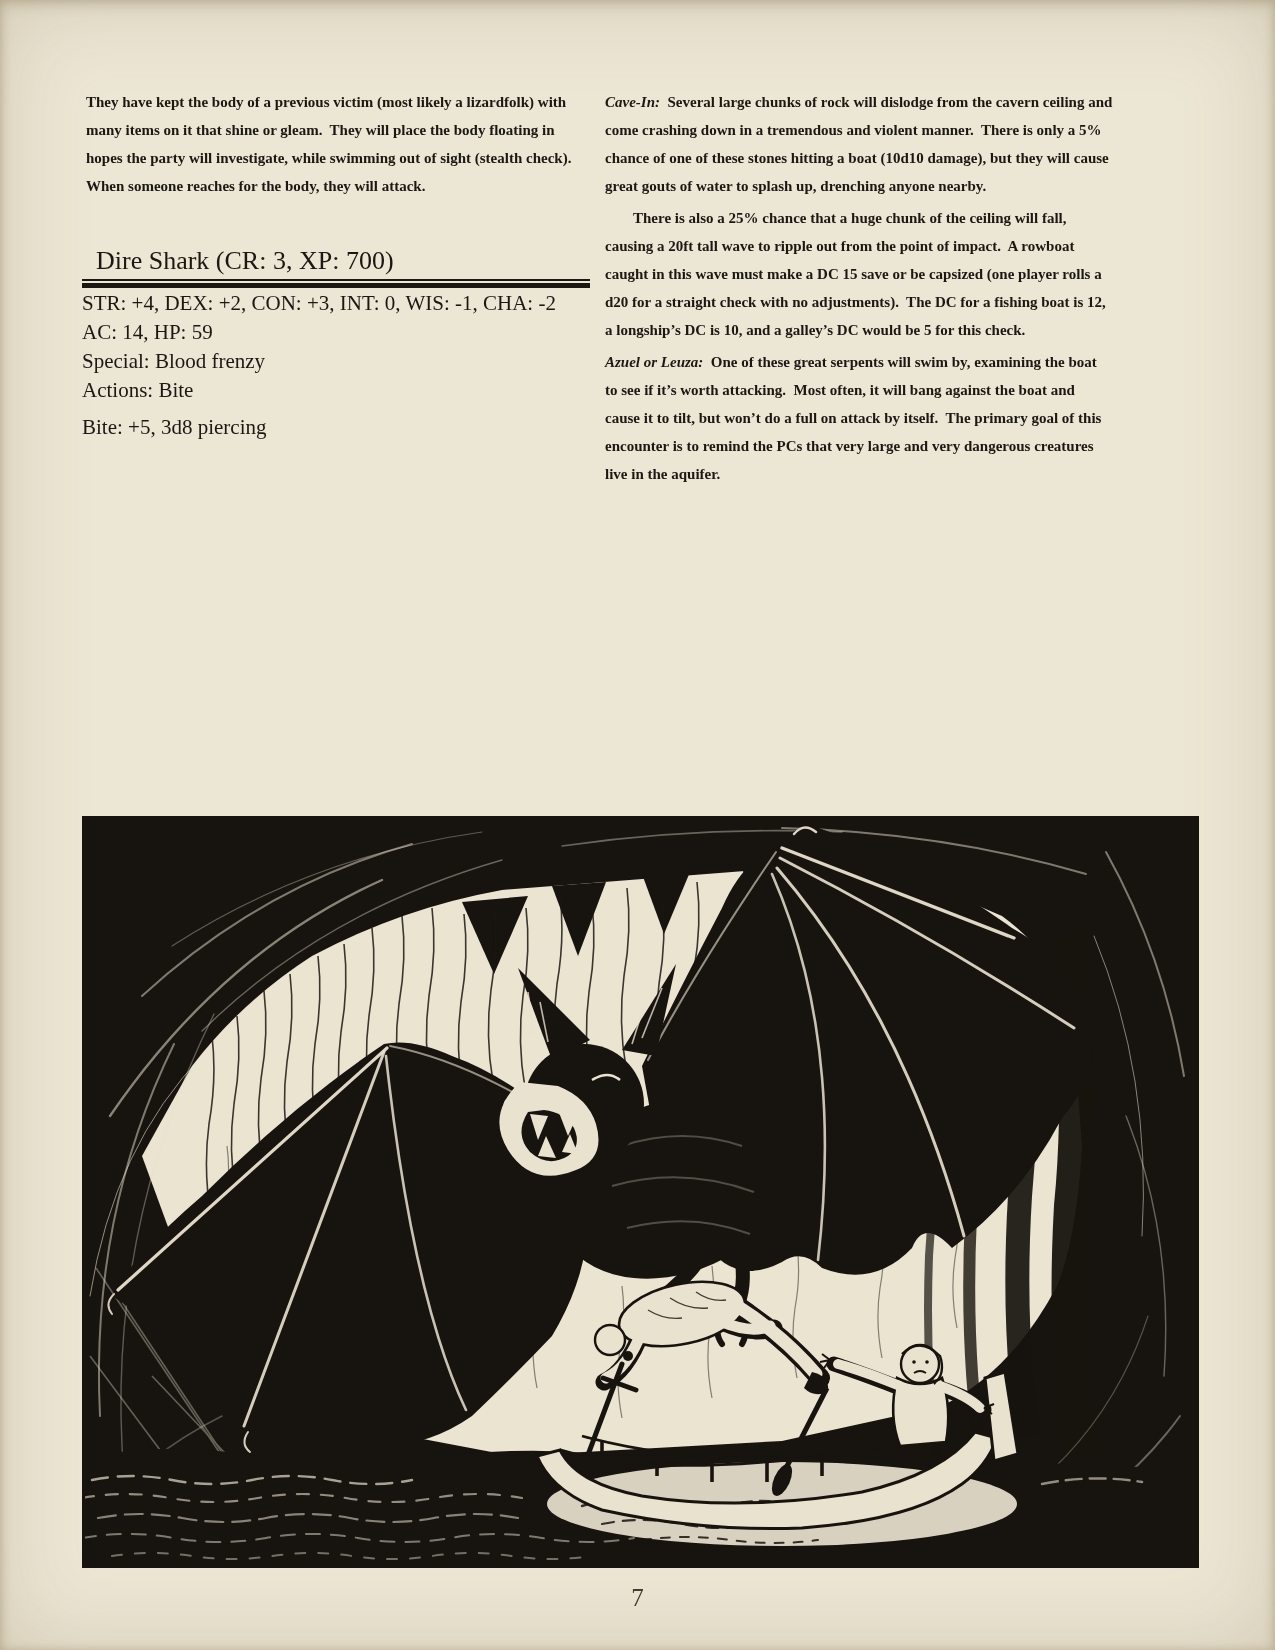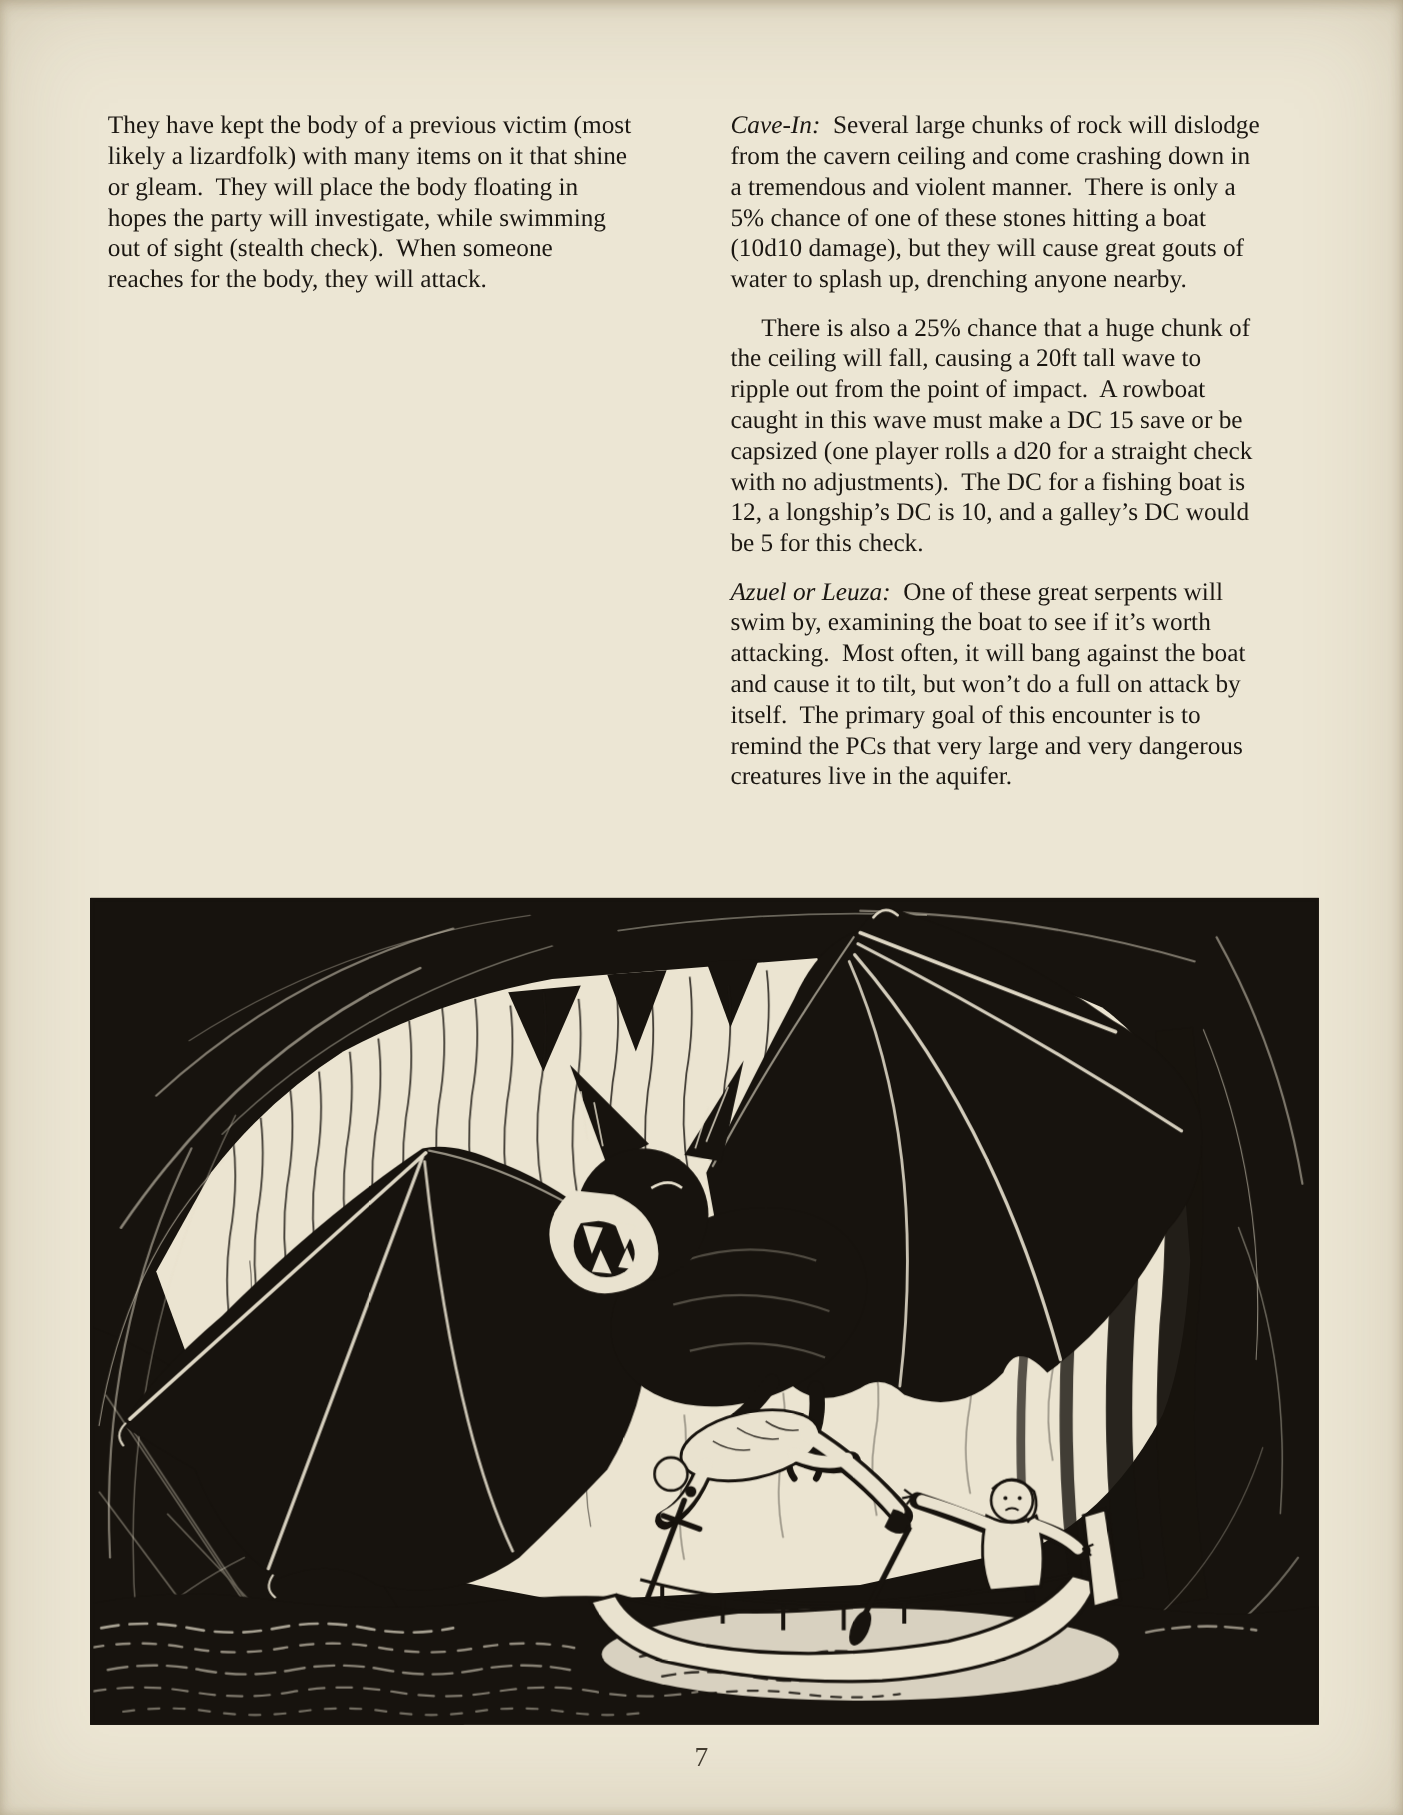--- a/index.html
+++ b/index.html
@@ -20,26 +20,27 @@
     position:absolute;inset:0;
     background:var(--paper);
     box-shadow:
       inset 0 0 90px rgba(125,105,70,.22),
       inset 0 0 10px rgba(125,105,70,.28),
       inset 0 6px 14px rgba(110,92,60,.18);
     overflow:hidden;
   }
   .col{position:absolute;top:84px;}
   .col-left{left:82px;width:508px;}
-  .col-right{left:648px;width:516px;}
+  .col-right{left:601px;width:516px;}
   p.body{
-    margin:16px;
-    font-size:23px;
+    margin:4px;
+    font-size:15px;
     line-height:28px;
     white-space:pre-wrap;
+    font-weight:bold;
   }
   .lead{font-style:italic;}
   .indent1{ text-indent:28px; }
 
   
   .statblock{margin-top:46px;}
   .sb-title{
     font-size:26px;
     line-height:30px;
     padding:0 0 3px 14px;
@@ -70,20 +71,29 @@
   }
 </style>
 </head>
 <body>
 
 <div class="page">
 
   <div class="col col-left">
     <p class="body">They have kept the body of a previous victim (most likely a lizardfolk) with many items on it that shine or gleam.  They will place the body floating in hopes the party will investigate, while swimming out of sight (stealth check).  When someone reaches for the body, they will attack.</p>
 
+    <div class="statblock">
+      <div class="sb-title">Dire Shark (CR: 3, XP: 700)</div>
+      <div class="sb-rule"></div>
+      <p class="sb-line">STR: +4, DEX: +2, CON: +3, INT: 0, WIS: -1, CHA: -2</p>
+      <p class="sb-line">AC: 14, HP: 59</p>
+      <p class="sb-line">Special: Blood frenzy</p>
+      <p class="sb-line">Actions: Bite</p>
+      <p class="sb-line sb-attack">Bite: +5, 3d8 piercing</p>
+    </div>
 
   </div>
 
   <div class="col col-right">
     <p class="body"><span class="lead">Cave-In:</span><span>  Several large chunks of rock will dislodge from the cavern ceiling and come crashing down in a tremendous and violent manner.  There is only a 5% chance of one of these stones hitting a boat (10d10 damage), but they will cause great gouts of water to splash up, drenching anyone nearby.</span></p>
     <p class="body indent1">There is also a 25% chance that a huge chunk of the ceiling will fall, causing a 20ft tall wave to ripple out from the point of impact.  A rowboat caught in this wave must make a DC 15 save or be capsized (one player rolls a d20 for a straight check with no adjustments).  The DC for a fishing boat is 12, a longship’s DC is 10, and a galley’s DC would be 5 for this check.</p>
     <p class="body azuel"><span class="lead">Azuel or Leuza:</span><span>  One of these great serpents will swim by, examining the boat to see if it’s worth attacking.  Most often, it will bang against the boat and cause it to tilt, but won’t do a full on attack by itself.  The primary goal of this encounter is to remind the PCs that very large and very dangerous creatures live in the aquifer.</span></p>
   </div>
 
   <div class="illustration" role="img" aria-label="Giant bat with outspread wings carrying a victim over a rowboat inside a dark cavern">

